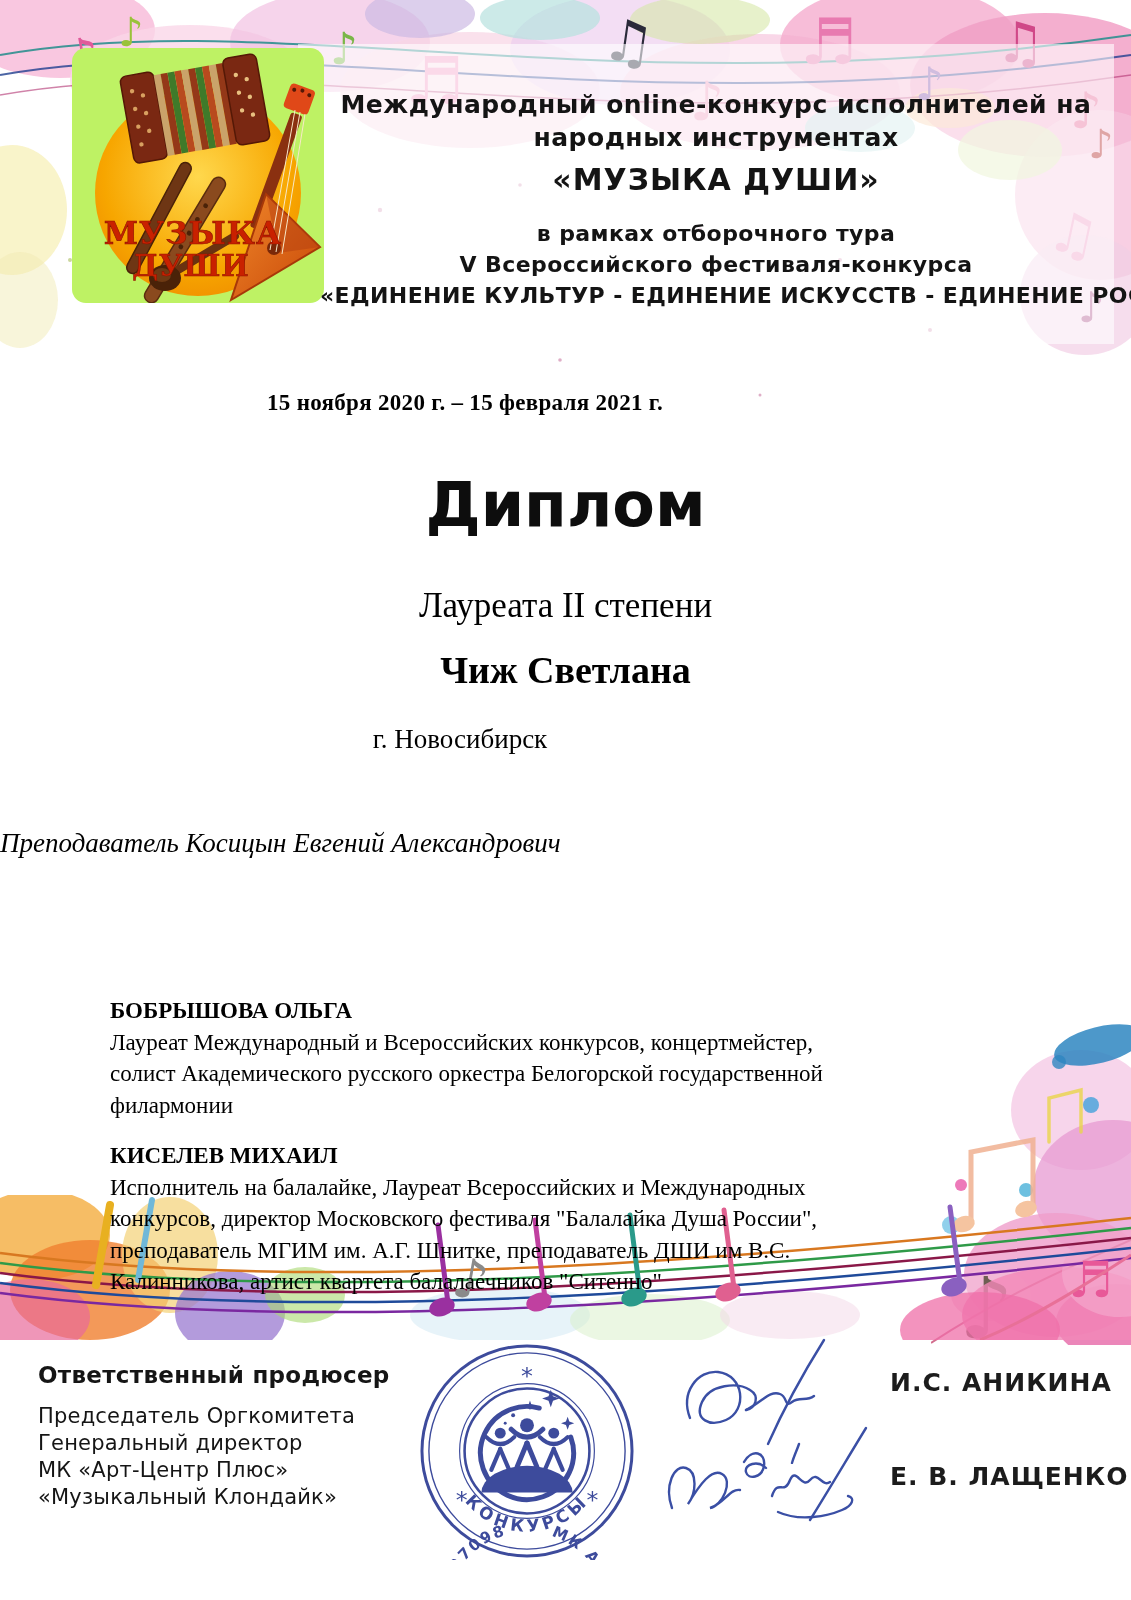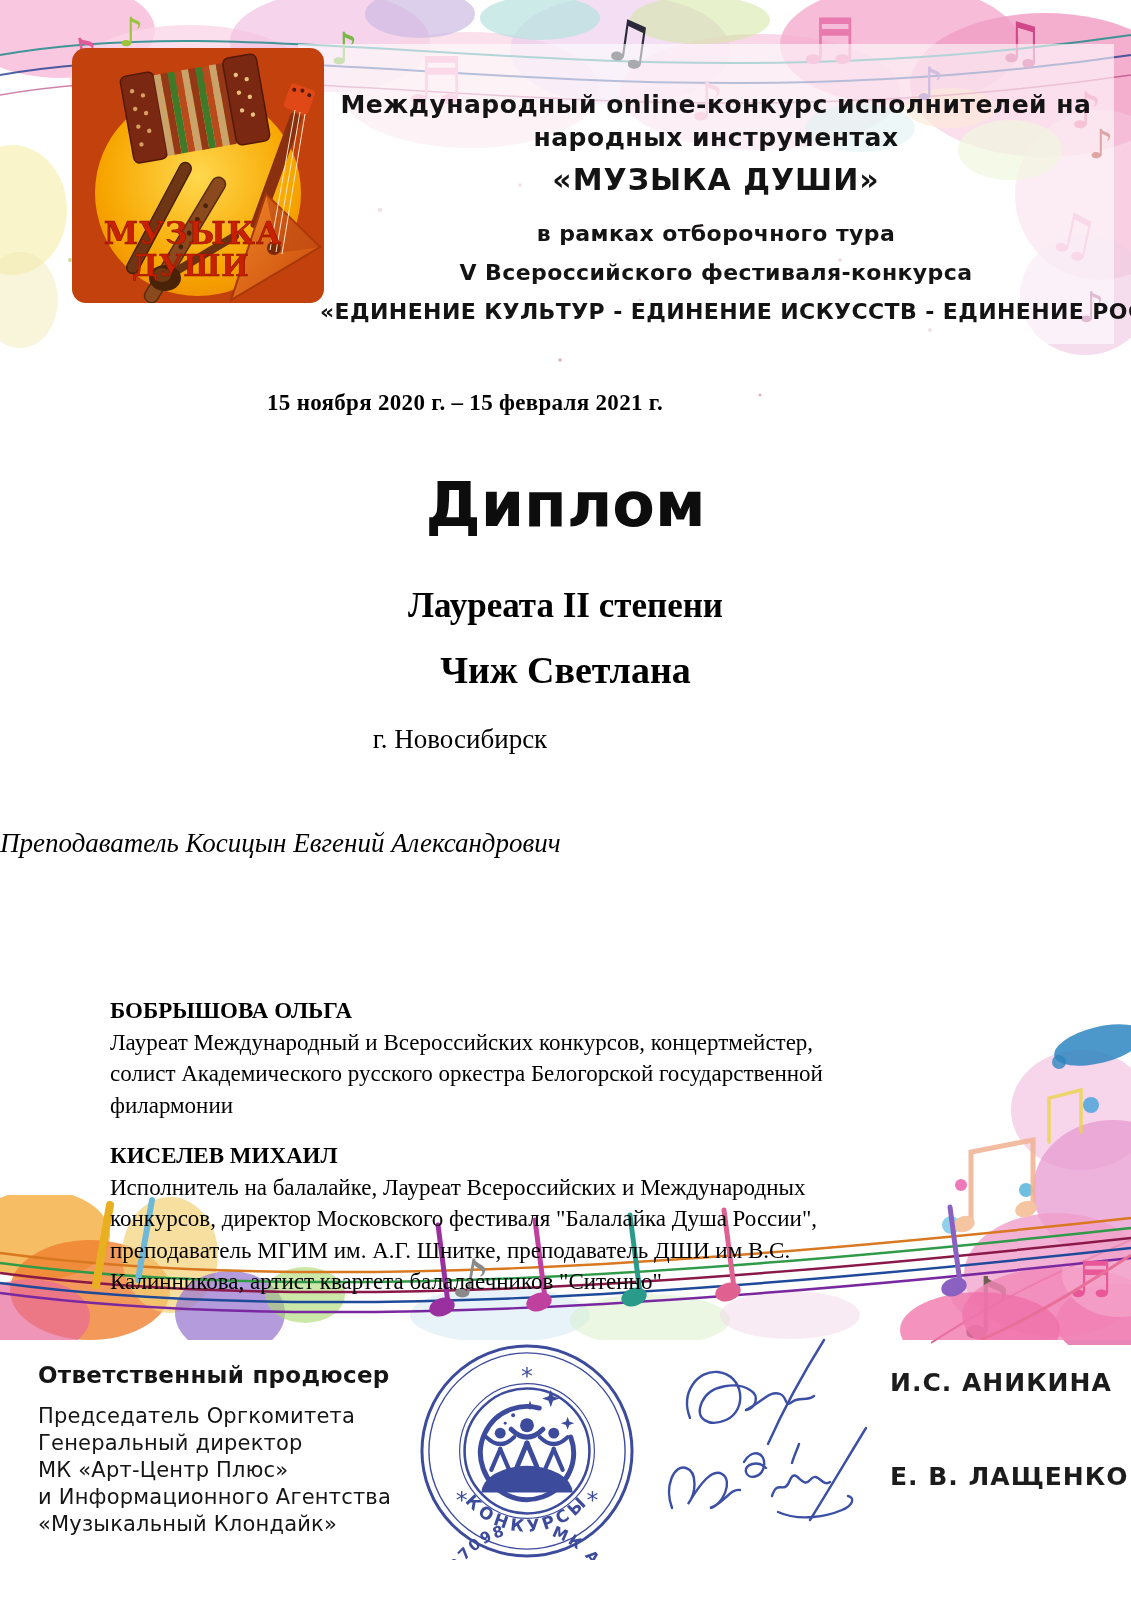--- a/index.html
+++ b/index.html
@@ -3,30 +3,30 @@
 <meta charset="utf-8">
 <style>
   html,body{margin:0;padding:0;background:#fff;}
   .page{position:relative;width:1131px;height:1600px;background:#ffffff;overflow:hidden;
         font-family:"Liberation Serif","DejaVu Serif",serif;color:#1a1a1a;}
   .abs{position:absolute;}
   svg{display:block;}
   
   .gothic{font-family:"DejaVu Sans","Liberation Sans",sans-serif;}
   .header-overlay{left:298px;top:44px;width:816px;height:300px;background:rgba(255,255,255,.60);}
-  .logo-box{left:72px;top:48px;width:252px;height:255px;background:#c2410c;border-radius:14px;}
+  .logo-box{left:72px;top:48px;width:252px;height:255px;background:#bef264;border-radius:14px;}
   .header{left:320px;top:88px;width:792px;text-align:center;color:#141414;}
   .h-line1{font-size:25px;font-weight:bold;line-height:33px;letter-spacing:.5px;}
   .h-title{font-size:30px;font-weight:bold;margin-top:8px;letter-spacing:1px;}
-  .h-sub{font-size:22px;font-weight:bold;margin-top:14px;letter-spacing:.4px;}
+  .h-sub{font-size:22px;font-weight:bold;margin-top:6px;letter-spacing:.4px;}
   .h-sub.first{margin-top:24px;}
   .h-sub.nowrap{white-space:nowrap;}
   .dates{left:0;top:390px;width:930px;text-align:center;font-size:23px;font-weight:bold;letter-spacing:.3px;color:#000;}
   .diploma-title{left:0;top:468px;width:1131px;text-align:center;font-size:62px;font-weight:bold;color:#0d0d0d;}
-  .award{left:0;top:586px;width:1131px;text-align:center;font-size:35px;font-weight:bold;color:#000;}
+  .award{left:0;top:586px;width:1131px;text-align:center;font-size:35px;font-weight:normal;color:#000;}
   .recipient{left:0;top:648px;width:1131px;text-align:center;font-size:38px;font-weight:bold;color:#000;}
   .city{left:0;top:724px;width:920px;text-align:center;font-size:27px;color:#000;}
   .teacher{left:0;top:828px;width:1131px;text-align:left;font-size:27px;font-style:italic;color:#000;}
   .jury{left:110px;top:995px;width:748px;font-size:23px;line-height:31.5px;color:#000;}
   .jury-name{font-weight:bold;}
   .jury-member+.jury-member{margin-top:19px;}
   .footer-left{left:38px;top:1362px;width:340px;color:#151515;}
   .producer-title{font-size:23px;font-weight:bold;white-space:nowrap;letter-spacing:.3px;}
   .producer-lines{margin-top:15px;font-size:21px;font-weight:500;line-height:27px;white-space:nowrap;letter-spacing:.2px;}
   .seal{left:418px;top:1342px;width:218px;height:218px;}
@@ -281,21 +281,20 @@
       <div class="jury-bio">Исполнитель на балалайке, Лауреат Всероссийских и Международных конкурсов, директор Московского фестиваля "Балалайка Душа России", преподаватель МГИМ им. А.Г. Шнитке, преподаватель ДШИ им В.С. Калинникова, артист квартета балалаечников "Ситенно"</div>
     </div>
   </div>
 
   <div class="abs footer-left gothic">
     <div class="producer-title">Ответственный продюсер</div>
     <div class="producer-lines">
       <div>Председатель Оргкомитета</div>
       <div>Генеральный директор</div>
       <div>МК «Арт-Центр Плюс»</div>
-      <div>и Информационного Агентства</div>
       <div>«Музыкальный Клондайк»</div>
     </div>
   </div>
 
   <div class="abs seal">
     <svg width="218" height="218" viewBox="0 0 220 220">
       <defs>
         <path id="ringTop" d="M 110,192 A 82,82 0 1 1 109.9,192"></path>
         <path id="ringBottom" d="M 40,150 A 80,80 0 0 0 180,150"></path>
       </defs>

